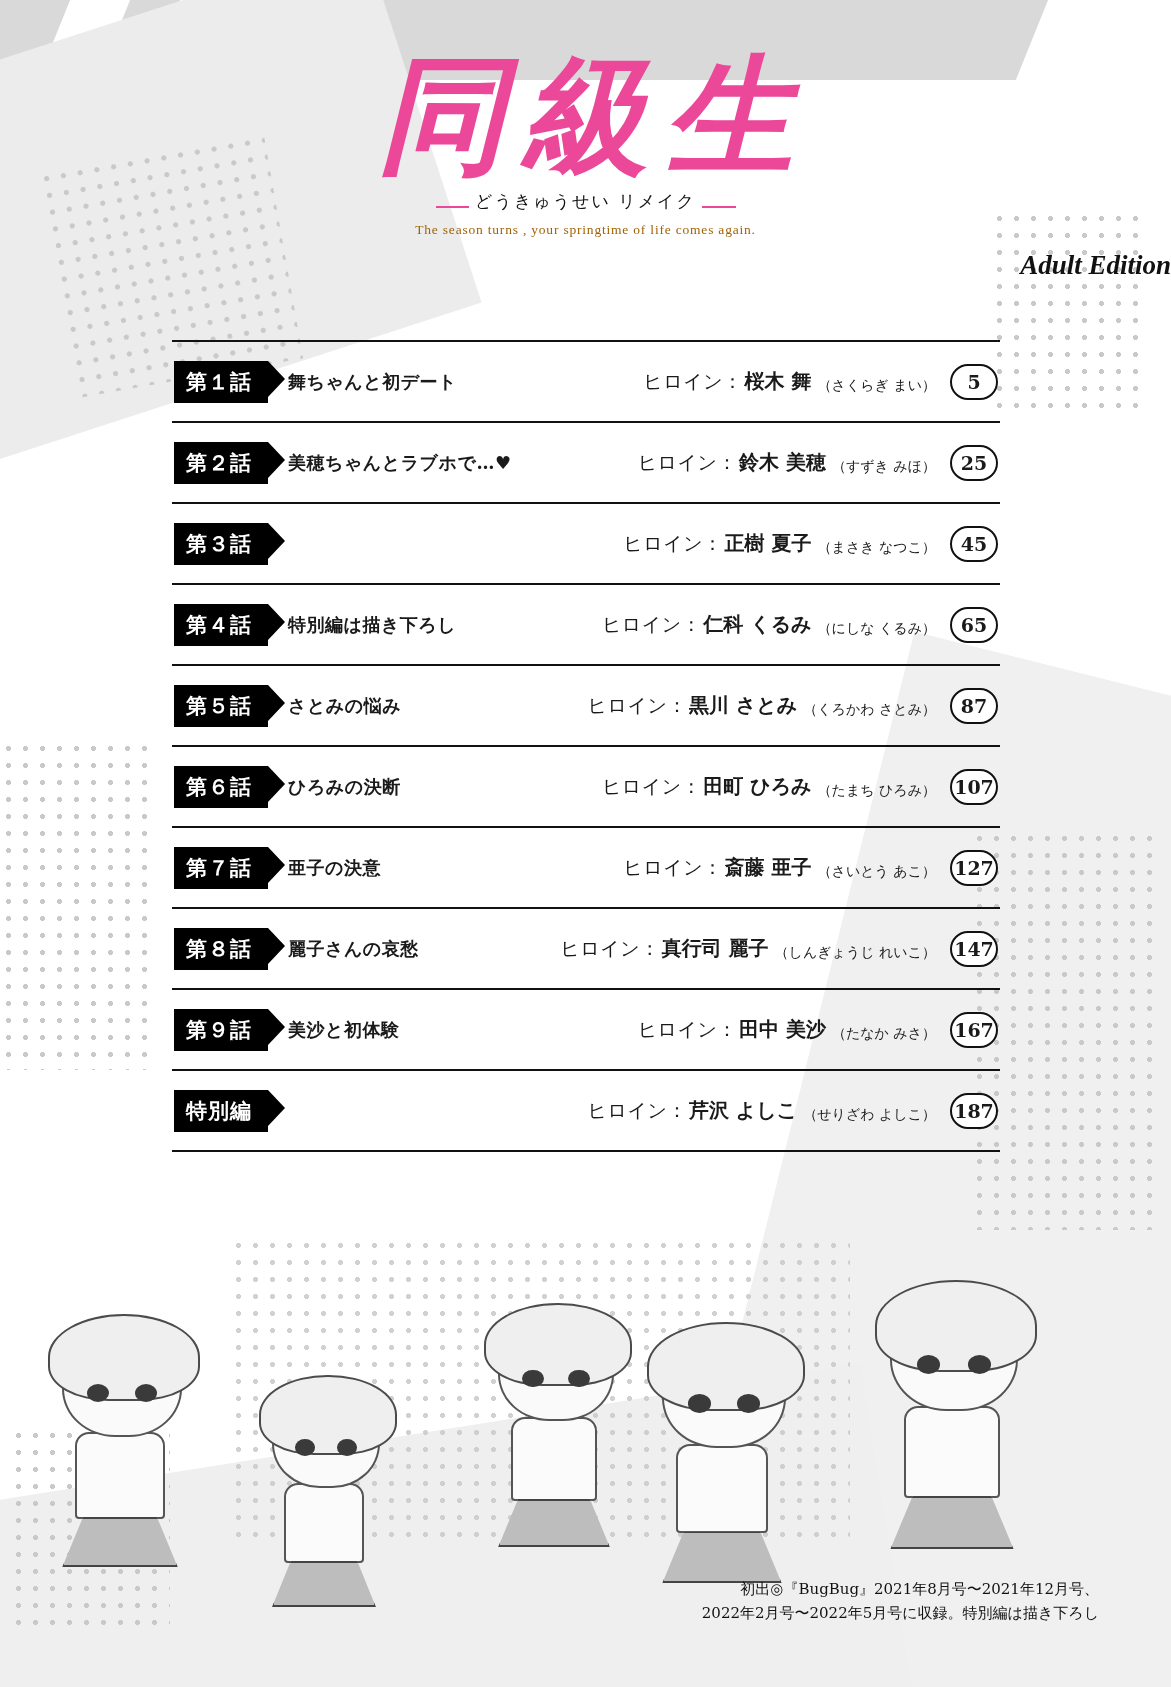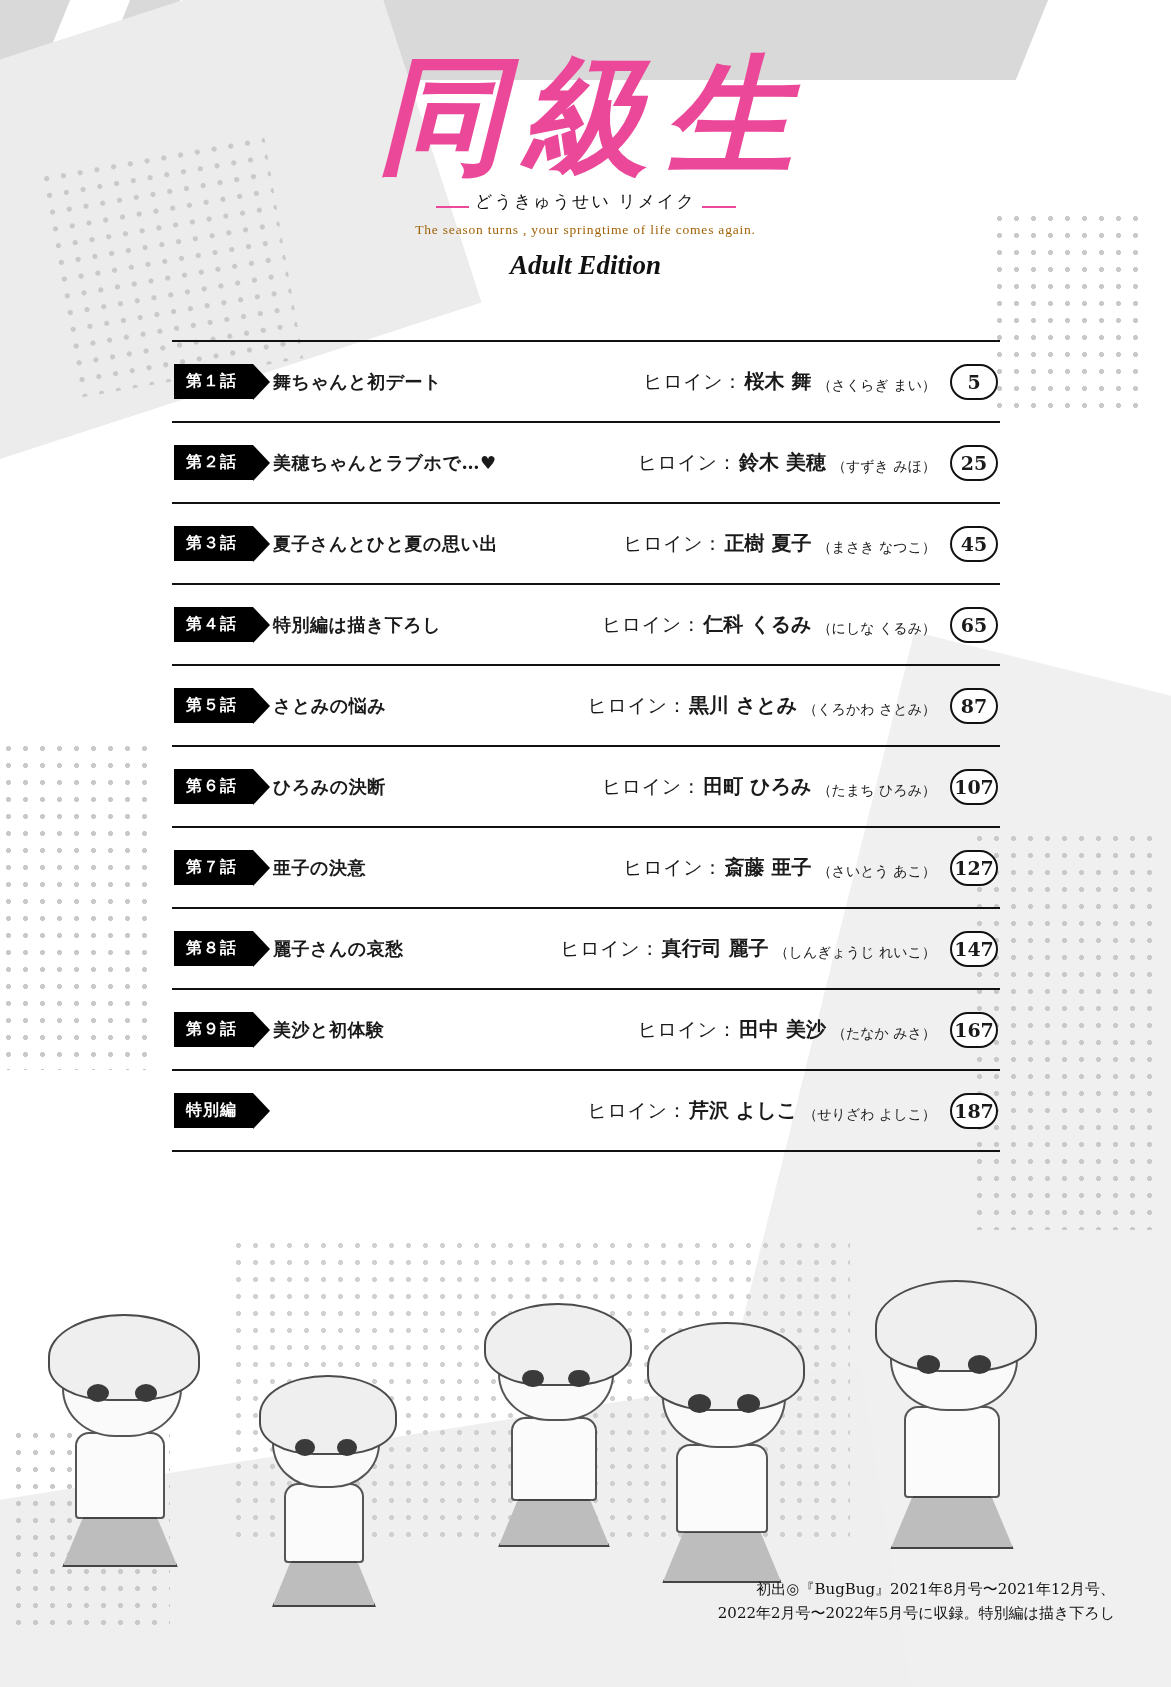--- a/index.html
+++ b/index.html
@@ -134,20 +134,21 @@
     letter-spacing: .8px;
     color: #a16207;
   }
   .logo-edition {
     margin-top: 12px;
     font-family: "Liberation Serif", serif;
     font-style: italic;
     font-weight: 700;
     font-size: 27px;
     color: #111;
+    text-align: right;
   }
 
   
   .toc {
     position: absolute;
     top: 340px;
     left: 172px;
     width: 828px;
   }
   .toc-rule {
@@ -161,21 +162,21 @@
     height: 79px;
     padding: 0 2px;
   }
   .chapter-tag {
     position: relative;
     flex: 0 0 auto;
     background: #000;
     color: #fff;
     font-family: "DejaVu Serif", serif;
     font-weight: 700;
-    font-size: 16px;
+    font-size: 21px;
     letter-spacing: 1px;
     padding: 7px 16px 7px 12px;
     margin-right: 20px;
     white-space: nowrap;
   }
   .chapter-tag::after {
     content: "";
     position: absolute;
     right: -17px;
     top: 0;
@@ -280,21 +281,21 @@
   }
   .c1 { left: 62px;  bottom: 10px; width: 116px; height: 230px; }
   .c2 { left: 272px; bottom: -30px; width: 104px; height: 210px; }
   .c3 { left: 498px; bottom: 30px; width: 112px; height: 222px; }
   .c4 { left: 662px; bottom: -6px; width: 120px; height: 238px; }
   .c5 { left: 890px; bottom: 28px; width: 124px; height: 245px; }
 
   
   .footnote {
     position: absolute;
-    right: 56px;
+    right: 72px;
     bottom: 62px;
     text-align: right;
     font-family: "DejaVu Serif", serif;
     font-size: 15px;
     line-height: 1.6;
     color: #111;
   }
 </style>
 </head>
 <body>
@@ -350,21 +351,20 @@
       <span class="label">ヒロイン：</span>
       <span class="name">鈴木 美穂</span>
       <span class="kana">（すずき みほ）</span>
     </div>
     <div class="page-num">25</div>
   </div>
   <div class="toc-rule"></div>
 
   <div class="toc-row">
     <div class="chapter-tag">第３話</div>
-    <div class="chapter-title">夏子さんとひと夏の思い出</div>
     <div class="spacer"></div>
     <div class="heroine">
       <span class="label">ヒロイン：</span>
       <span class="name">正樹 夏子</span>
       <span class="kana">（まさき なつこ）</span>
     </div>
     <div class="page-num">45</div>
   </div>
   <div class="toc-rule"></div>
 

